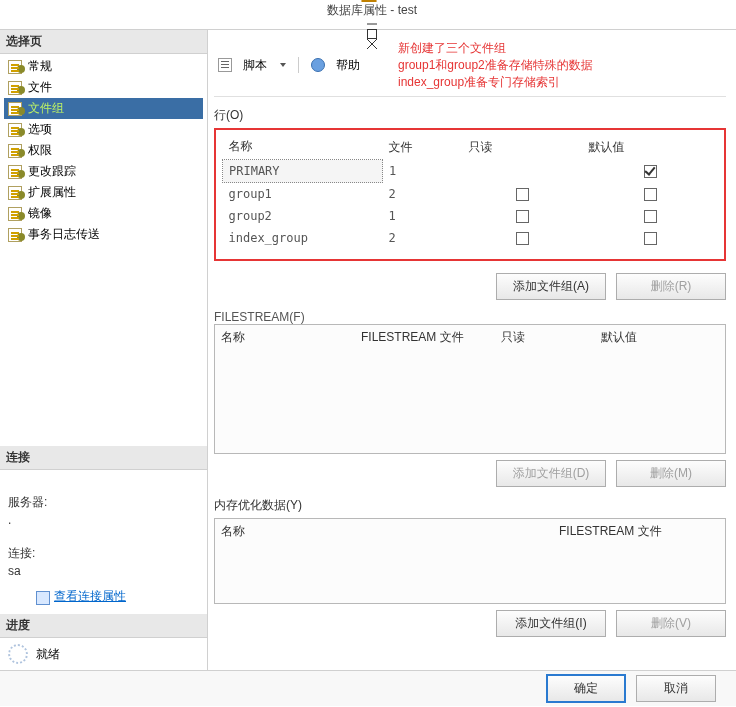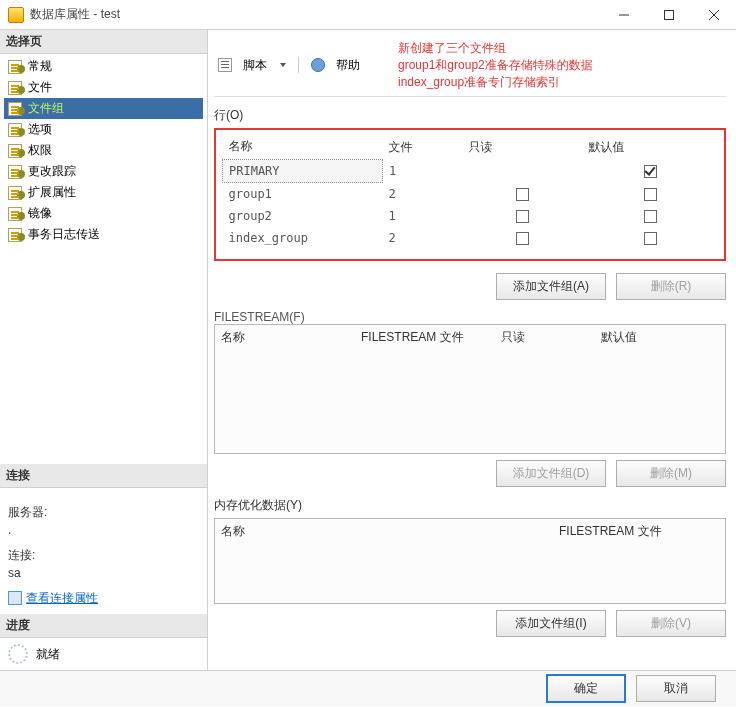--- a/index.html
+++ b/index.html
@@ -11,20 +11,21 @@
       height: 707px;
       overflow: hidden;
     }
     .titlebar {
       height: 30px;
       border-bottom: 1px solid #d0d0d0;
       display: flex;
       align-items: center;
       padding-left: 8px;
       background: #fff;
+      flex-direction: column;
     }
     .titlebar .db-icon {
       width: 16px; height: 16px;
       background: linear-gradient(#ffe070,#f5b400);
       border: 1px solid #c08000;
       border-radius: 2px;
       margin-right: 6px;
     }
     .titlebar .title { flex: 1; color: #444; }
     .win-btn { width: 45px; height: 30px; display: flex; align-items: center; justify-content: center; color: #333; }
@@ -39,23 +40,23 @@
       width: 14px; height: 14px; background: #fff; border: 1px solid #b0a060;
       position: relative;
     }
     .nav-item .page-icon::after {
       content: ""; position: absolute; top: 3px; left: 2px; width: 8px; height: 2px; background: #d0a000; box-shadow: 0 3px 0 #d0a000, 0 6px 0 #d0a000;
     }
     .nav-item .page-icon .wrench {
       position: absolute; top: 4px; left: 8px; width: 8px; height: 8px; background: #8a8a2a; border-radius: 50%;
     }
     .conn { padding: 6px 8px; font-size: 12px; }
-    .conn .lbl { color: #333; margin-top: 10px; }
+    .conn .lbl { color: #333; margin-top: 18px; }
     .conn .val { color: #333; margin-top: 2px; }
-    .link { color: #0066cc; text-decoration: underline; display: inline-flex; align-items: center; gap: 4px; margin-top: 10px; }
+    .link { color: #0066cc; text-decoration: underline; display: inline-flex; align-items: flex-end; gap: 4px; margin-top: 10px; margin-left: 28px; }
     .link .link-icon { width: 14px; height: 14px; background: #d8e8ff; border: 1px solid #6090d0; }
     .progress { padding: 6px 8px; display: flex; align-items: center; gap: 8px; }
     .spinner {
       width: 20px; height: 20px; border: 2px dotted #b0c4de; border-radius: 50%;
     }
     .main { flex: 1; padding: 6px 10px 0 6px; display: flex; flex-direction: column; }
     .toolbar { display: flex; align-items: center; gap: 4px; padding: 4px 0 6px 0; border-bottom: 1px solid #e0e0e0; margin-bottom: 6px; }
     .tbtn { display: flex; align-items: center; gap: 11px; padding: 2px 4px; }
     .tbtn .ic { width: 14px; height: 14px; background: #fff; border: 1px solid #999; position: relative; }
     .tbtn .ic.script::after{content:"";position:absolute;top:2px;left:2px;width:8px;height:1px;background:#666;box-shadow:0 3px 0 #666,0 6px 0 #666;}

